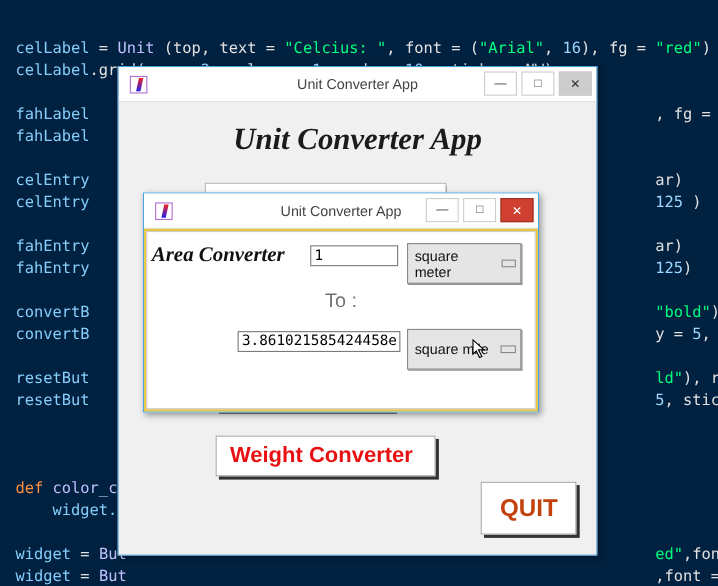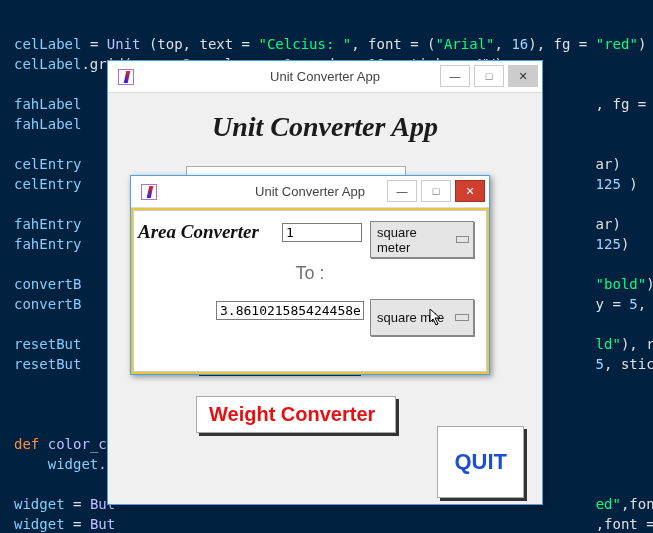--- a/index.html
+++ b/index.html
@@ -111,26 +111,26 @@
     position:absolute;
     left:88px; top:267px;
     width:162px; height:7px;
     background:#fff;
     border:1px solid #aaa;
     border-top:none;
     box-shadow: 3px 3px 0 #333;
   }
   .quit-btn {
     position:absolute;
-    right:18px; bottom:6px;
+    right:18px; bottom:18px;
     font-family:Arial,sans-serif;
     font-weight:bold;
     font-size:22px;
-    color:#1d4ed8;
-    padding:22px 16px;
+    color:#c2410c;
+    padding:10px 16px;
   }
 
   
   .win2 {
     position:absolute;
     left:130px; top:175px;
     width:360px; height:200px;
     background:#fff;
     border:1px solid #4aa3df;
     box-shadow: 2px 2px 6px rgba(0,0,0,0.4);

